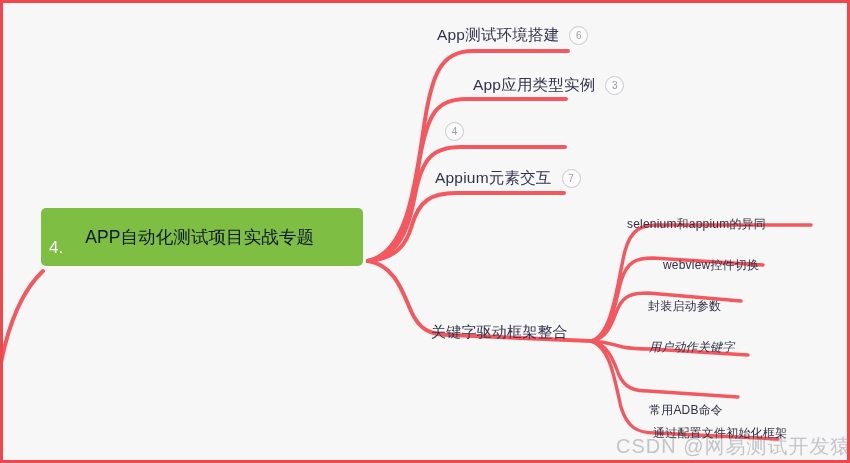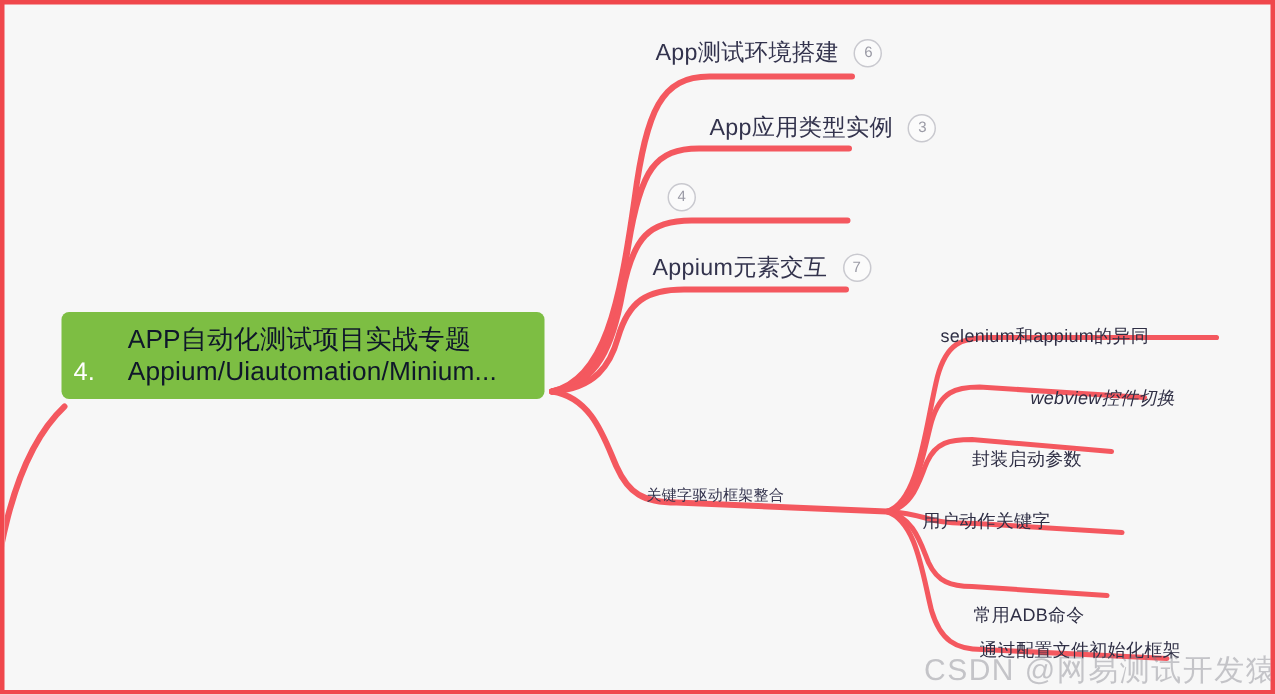--- a/index.html
+++ b/index.html
@@ -68,21 +68,21 @@
     white-space: nowrap;
   }
   .node .label {
     color: #33334d;
     letter-spacing: 0.2px;
   }
   .lvl1 .label {
     font-size: 15.5px;
   }
   .lvl2 .label {
-    font-size: 10px;
+    font-size: 15px;
   }
   .lvl3 .label {
     font-size: 12px;
     color: #2f2f45;
   }
   .badge {
     display: inline-flex;
     align-items: center;
     justify-content: center;
     width: 17px;
@@ -131,21 +131,20 @@
         <path d="M588,338 C606,341 611,360 616,372 C622,385 631,388 645,388 L735,394"></path>
         <path d="M588,338 C608,344 612,380 618,404 C624,424 634,430 652,430 L775,436"></path>
       </g>
     </g>
   </svg>
 
   <div class="root-node">
     <span class="root-index">4.</span>
     <span class="root-lines">
       <span>APP自动化测试项目实战专题</span>
-      <span>Appium/Uiautomation/Minium...</span>
     </span>
   </div>
 
   <div class="node lvl1" style="left:434px; top:22px;">
     <span class="label">App测试环境搭建</span>
     <span class="badge">6</span>
   </div>
 
   <div class="node lvl1" style="left:434px; top:72px;margin-left:36px;">
     <span class="label">App应用类型实例</span>
@@ -162,29 +161,29 @@
   </div>
 
   <div class="node lvl2" style="left:428px; top:320px;">
     <span class="label">关键字驱动框架整合</span>
   </div>
 
   <div class="node lvl3" style="left:624px; top:213px;">
     <span class="label">selenium和appium的异同</span>
   </div>
 
-  <div class="node lvl3" style="left:684px; top:254px;font-style:italic;">
+  <div class="node lvl3" style="left:660px; top:254px;">
     <span class="label">webview控件切换</span>
   </div>
 
   <div class="node lvl3" style="left:645px; top:295px;">
     <span class="label">封装启动参数</span>
   </div>
 
-  <div class="node lvl3" style="left:612px; top:336px;">
+  <div class="node lvl3" style="left:646px; top:336px;font-style:italic;">
     <span class="label">用户动作关键字</span>
   </div>
 
   <div class="node lvl3" style="left:646px; top:399px;">
     <span class="label">常用ADB命令</span>
   </div>
 
   <div class="node lvl3" style="left:650px; top:422px;">
     <span class="label">通过配置文件初始化框架</span>
   </div>

